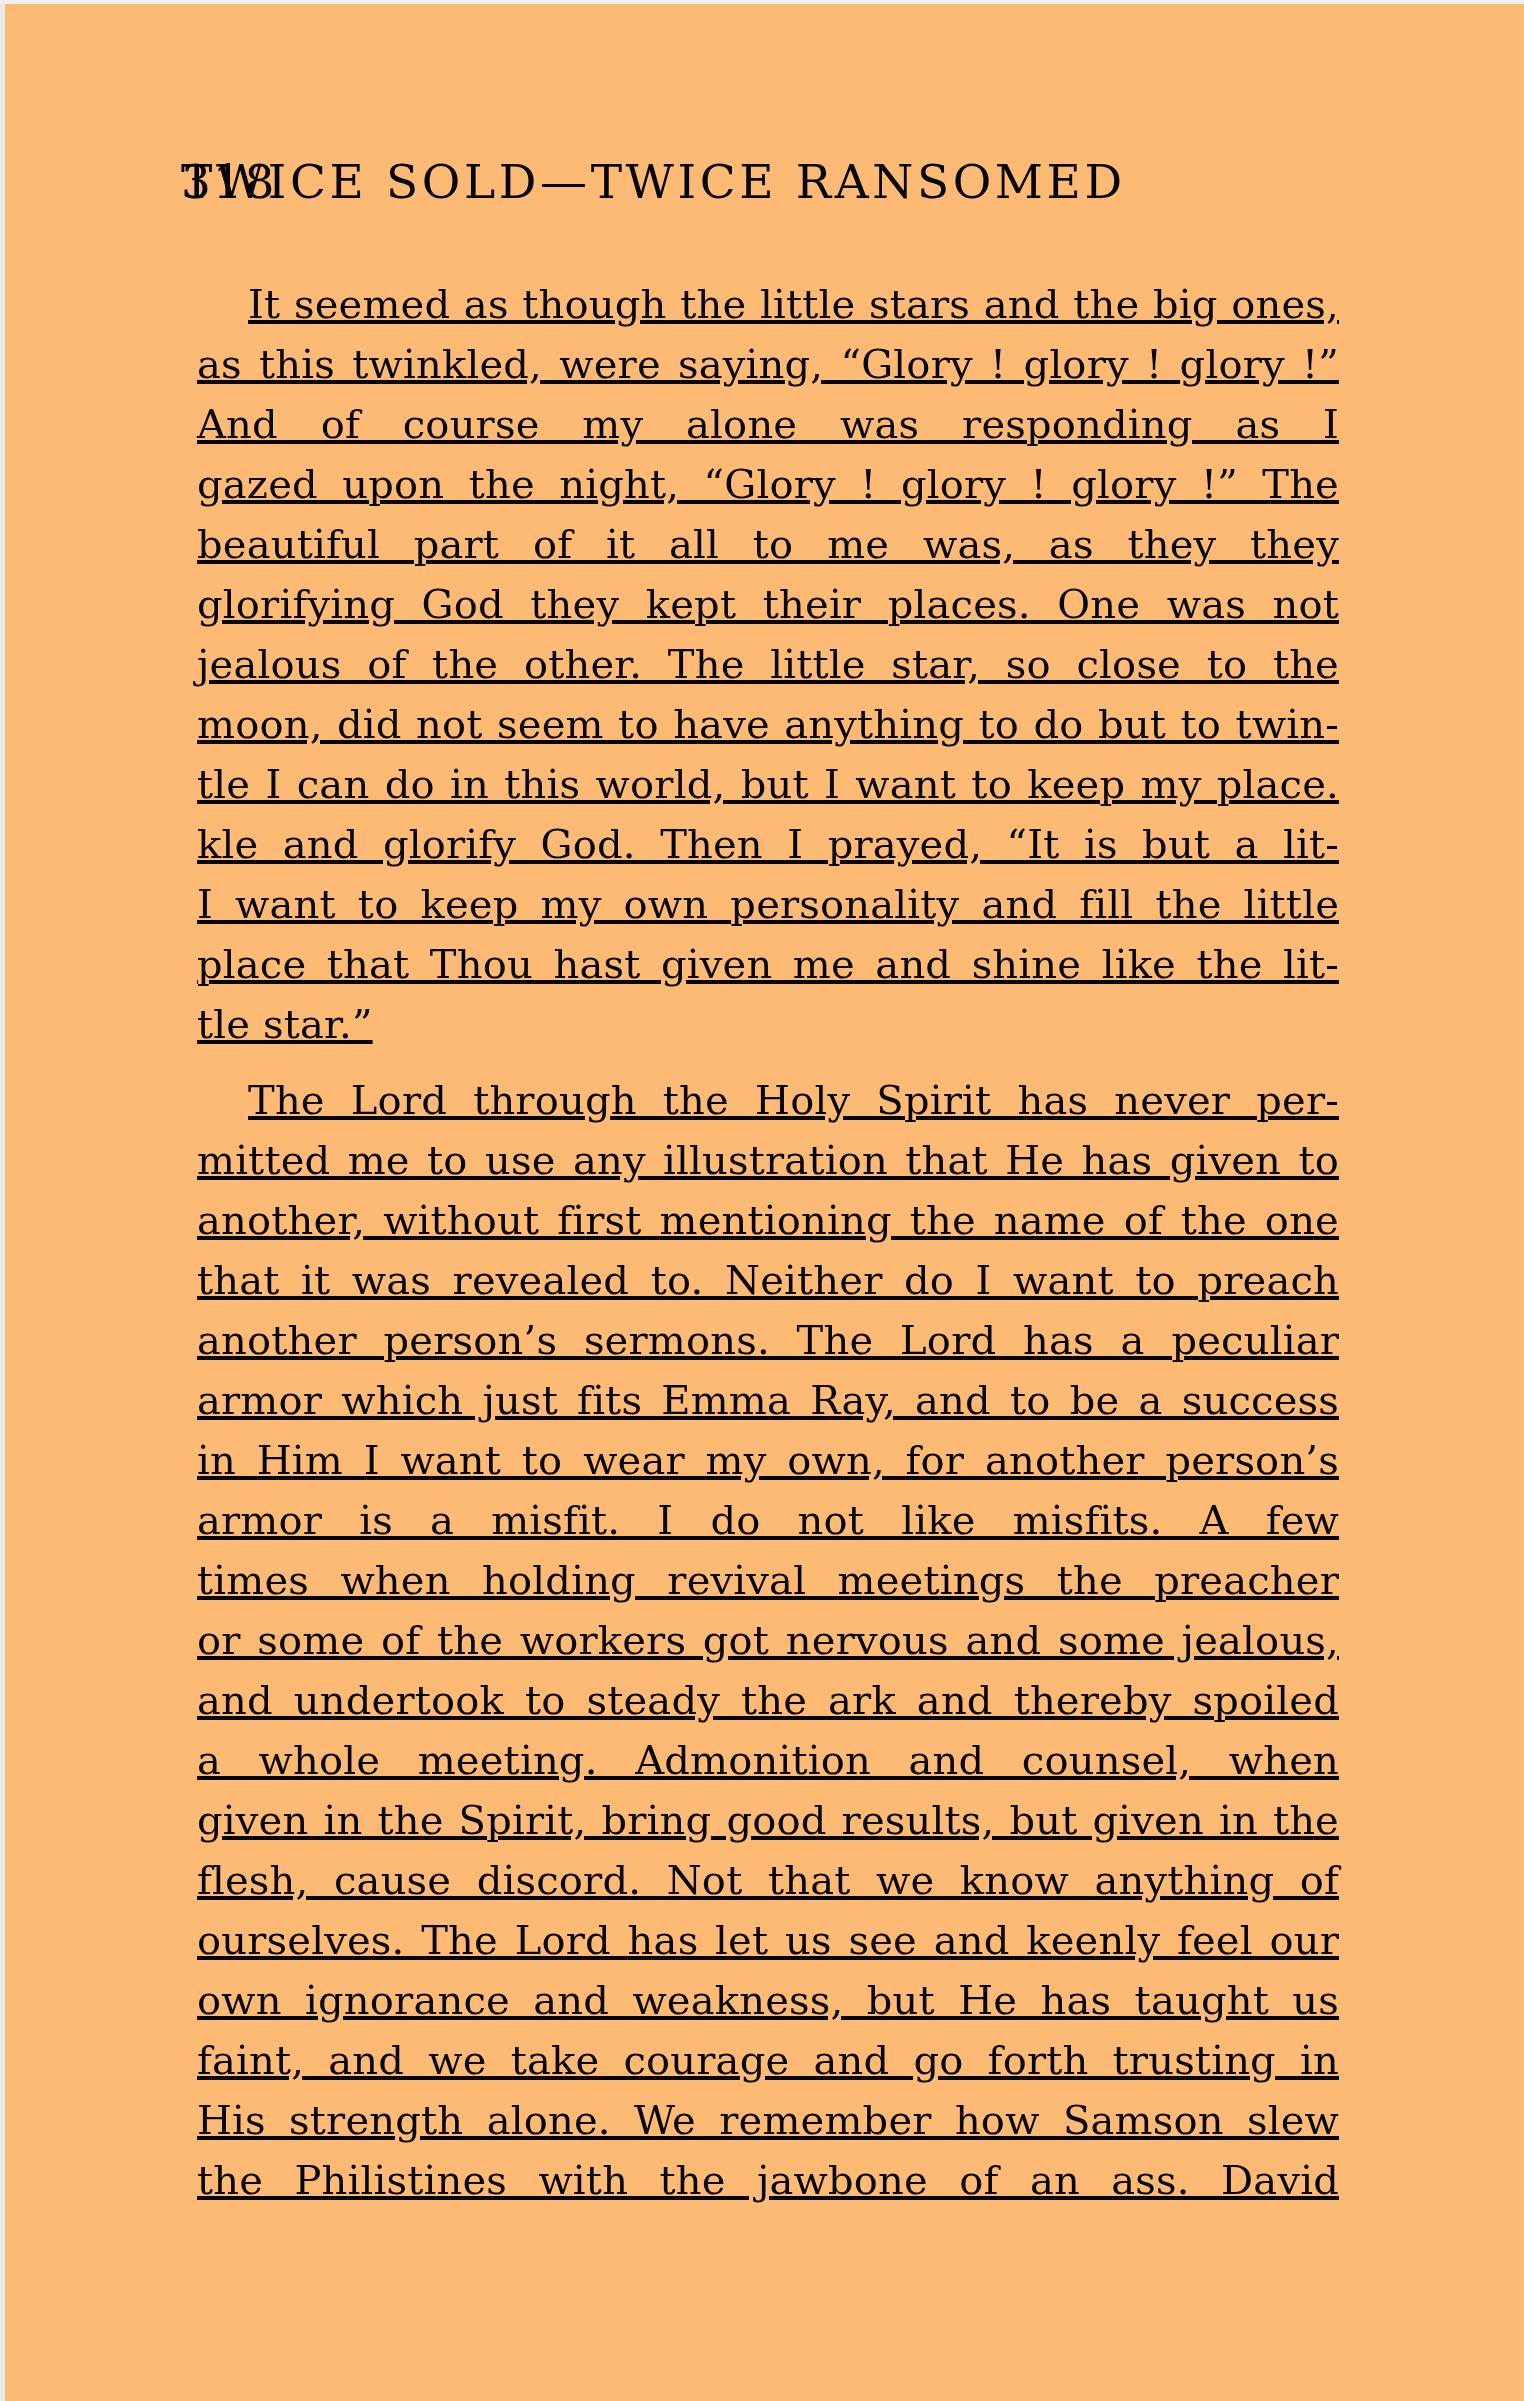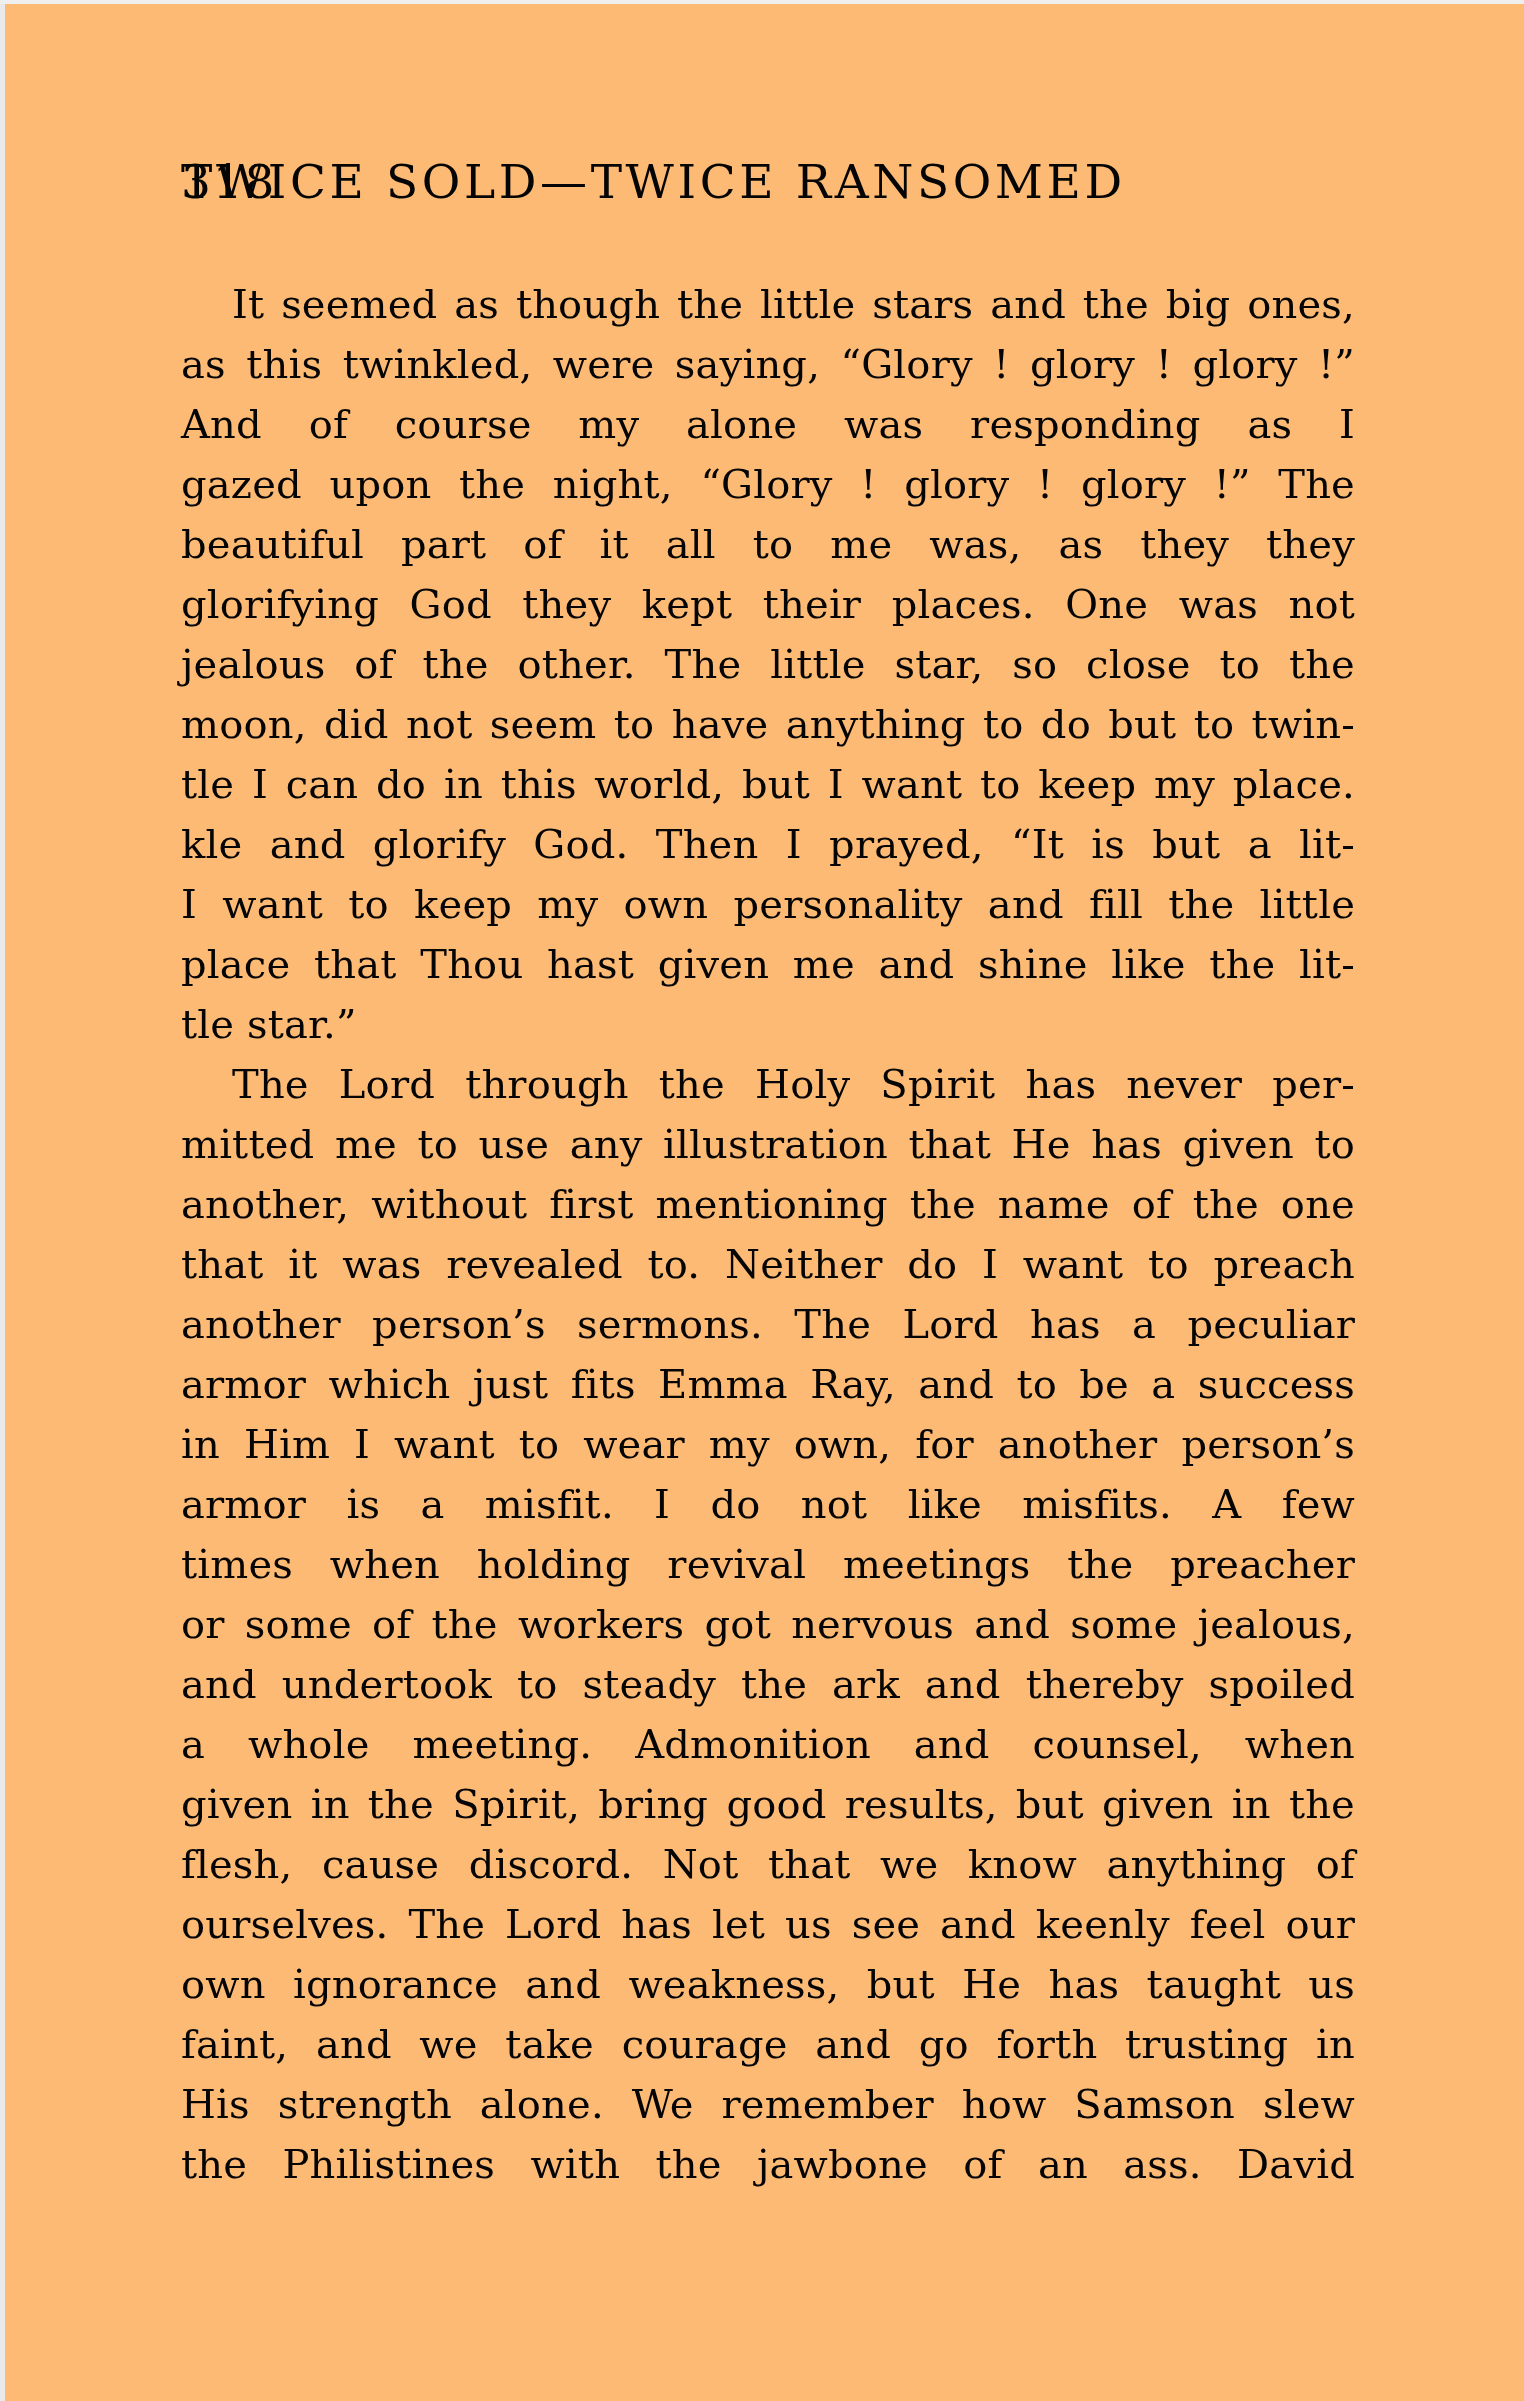--- a/index.html
+++ b/index.html
@@ -54,21 +54,22 @@
     display: block;
     text-align: left;
     font-size: 47px;
     letter-spacing: 3.6px;
     white-space: nowrap;
   }
   .page-body {
     margin-top: 65px;
   }
   .paragraph {
-    margin: 0;
+    margin: 16px;
+    text-decoration: underline;
   }
   .line {
     font-size: 40px;
     line-height: 60px;
     height: 60px;
     text-align: justify;
     text-align-last: justify;
     letter-spacing: 0.2px;
   }
   .line.indent {

